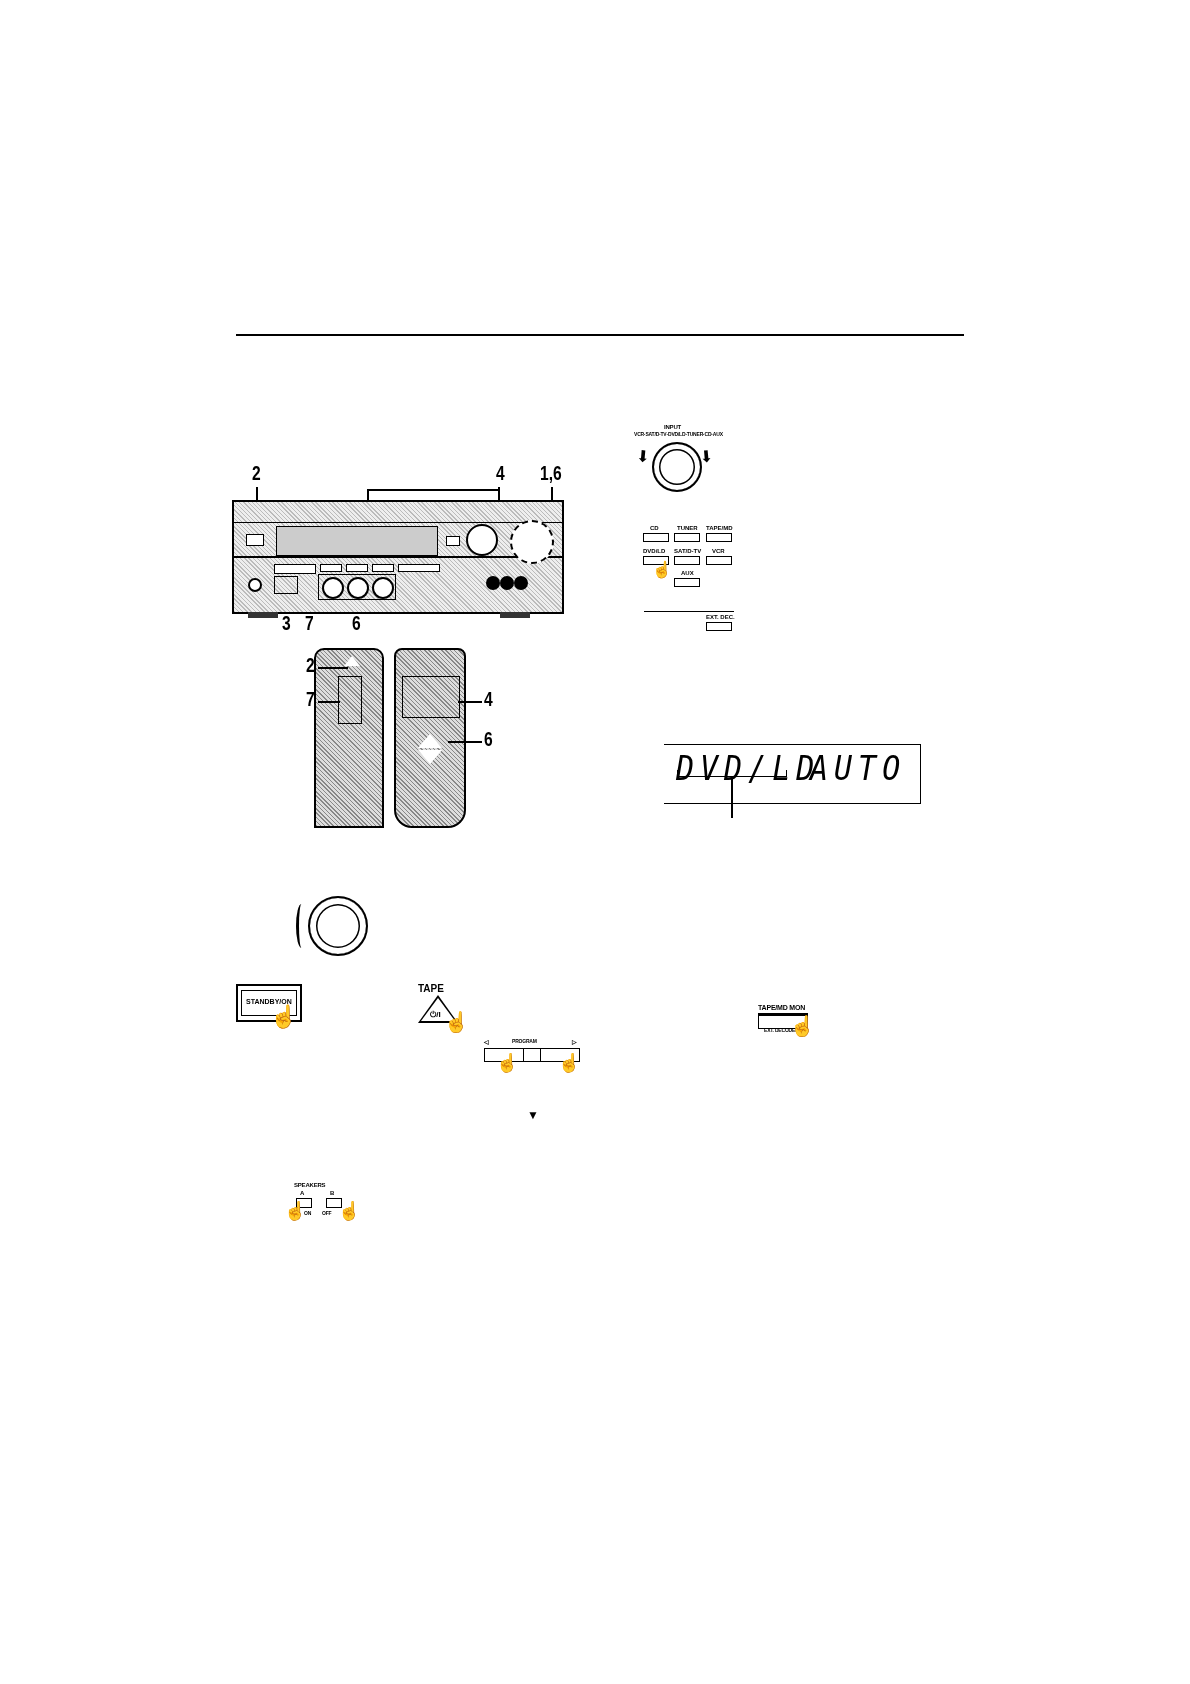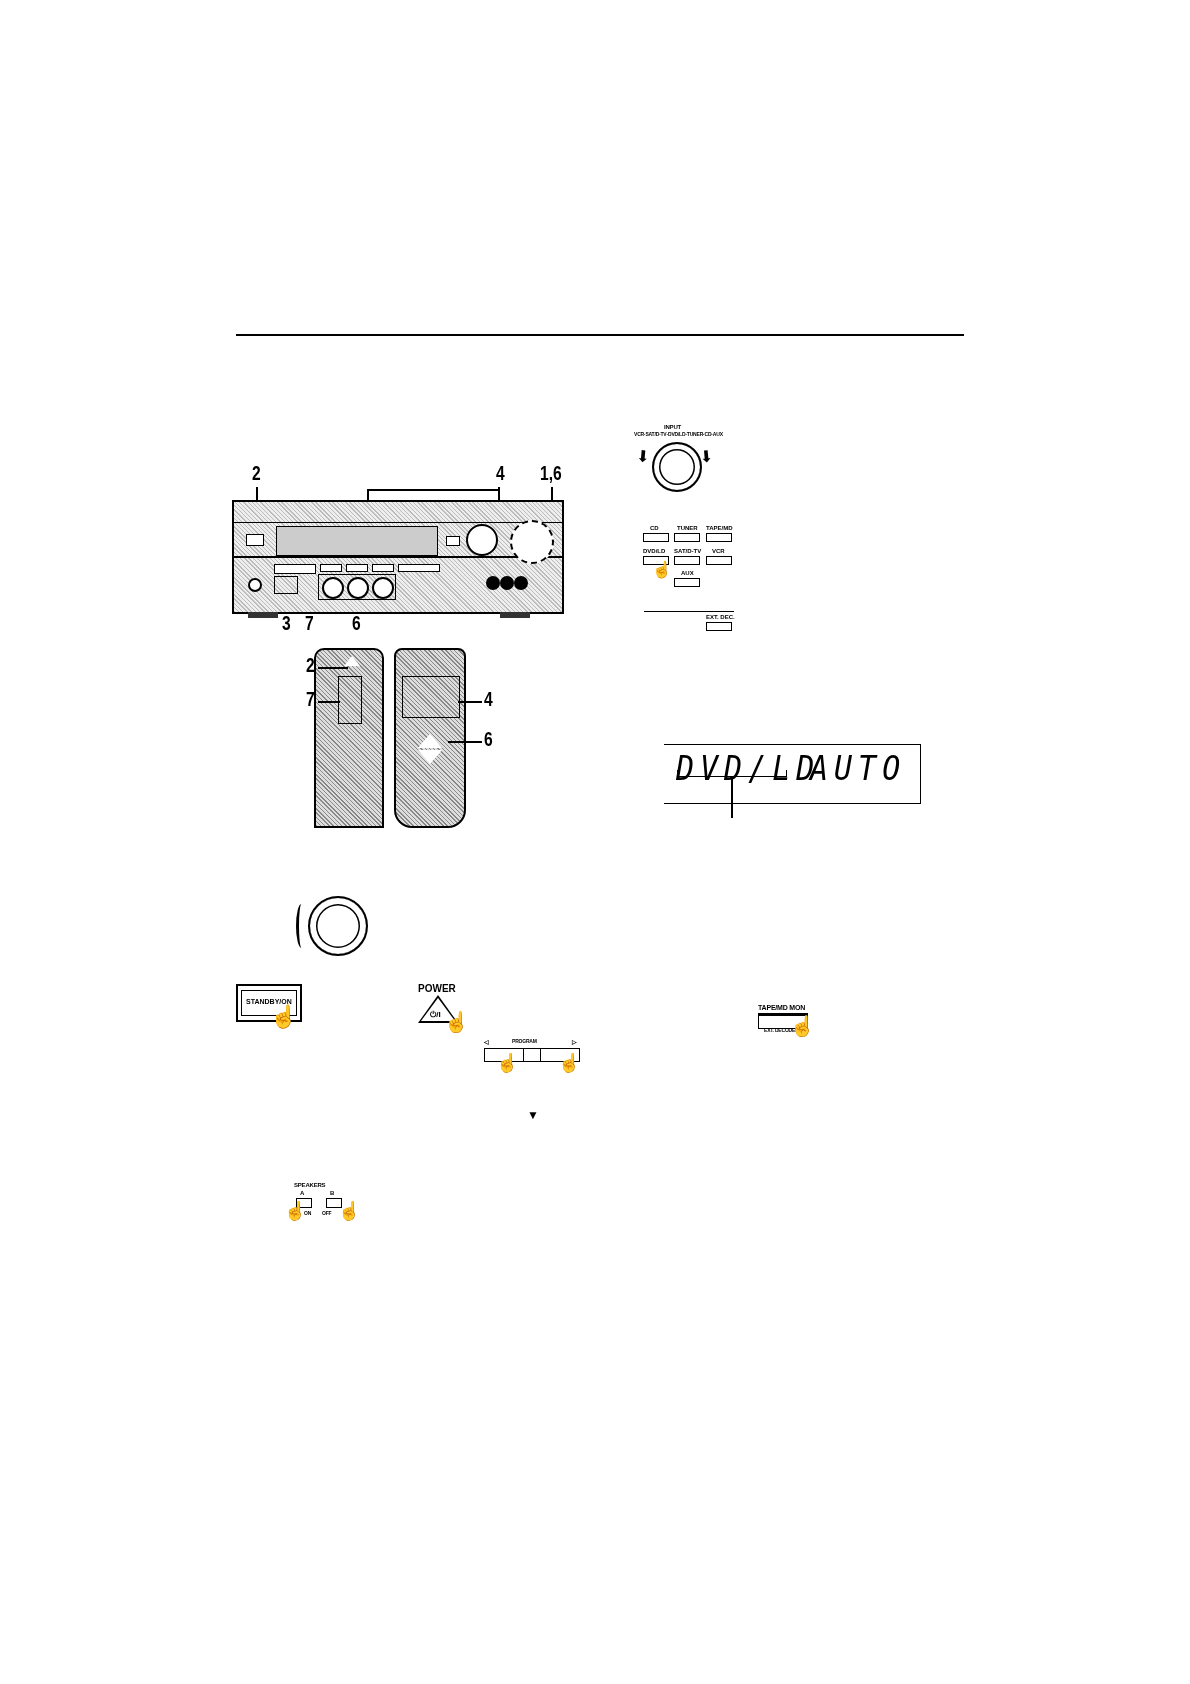--- a/index.html
+++ b/index.html
@@ -113,21 +113,21 @@
 <div class="abs tiny" style="left:320px;top:906px;font-size:6px;">VOLUME</div>
 <div class="knob" style="left:308px;top:896px;width:56px;height:56px;box-shadow:inset 0 0 0 6px #fff,inset 0 0 0 7.5px #000;"></div>
 <div class="abs" style="left:296px;top:904px;width:8px;height:44px;border-left:3px solid #000;border-radius:50% 0 0 50%;"></div>
 
 <div class="abs" style="left:236px;top:984px;width:62px;height:34px;border:2px solid #000;">
   <div class="abs" style="left:3px;top:4px;right:3px;bottom:4px;border:1.5px solid #000;"></div>
   <div class="abs small" style="left:8px;top:12px;font-size:7px;">STANDBY/ON</div>
 </div>
 <div class="abs" style="left:270px;top:1004px;font-size:22px;">☝</div>
 
-<div class="abs small" style="left:418px;top:983px;font-size:10px;">POWER</div>
+<div class="abs small" style="left:418px;top:983px;font-size:10px;">TAPE</div>
 <div class="abs" style="left:418px;top:995px;width:0;height:0;border-left:20px solid transparent;border-right:20px solid transparent;border-bottom:28px solid #000;"></div>
 <div class="abs" style="left:421px;top:998px;width:0;height:0;border-left:17px solid transparent;border-right:17px solid transparent;border-bottom:23px solid #fff;"></div>
 <div class="abs small" style="left:430px;top:1010px;font-size:8px;">⏻/I</div>
 <div class="abs" style="left:444px;top:1010px;font-size:20px;">☝</div>
 
 <div class="abs tiny" style="left:484px;top:1038px;">◁</div>
 <div class="abs tiny" style="left:512px;top:1038px;font-size:5px;">PROGRAM</div>
 <div class="abs tiny" style="left:572px;top:1038px;">▷</div>
 <div class="abs" style="left:484px;top:1048px;width:94px;height:12px;border:1.5px solid #000;">
   <div class="abs" style="left:0;top:0;width:38px;height:100%;border-right:1.5px solid #000;"></div>

